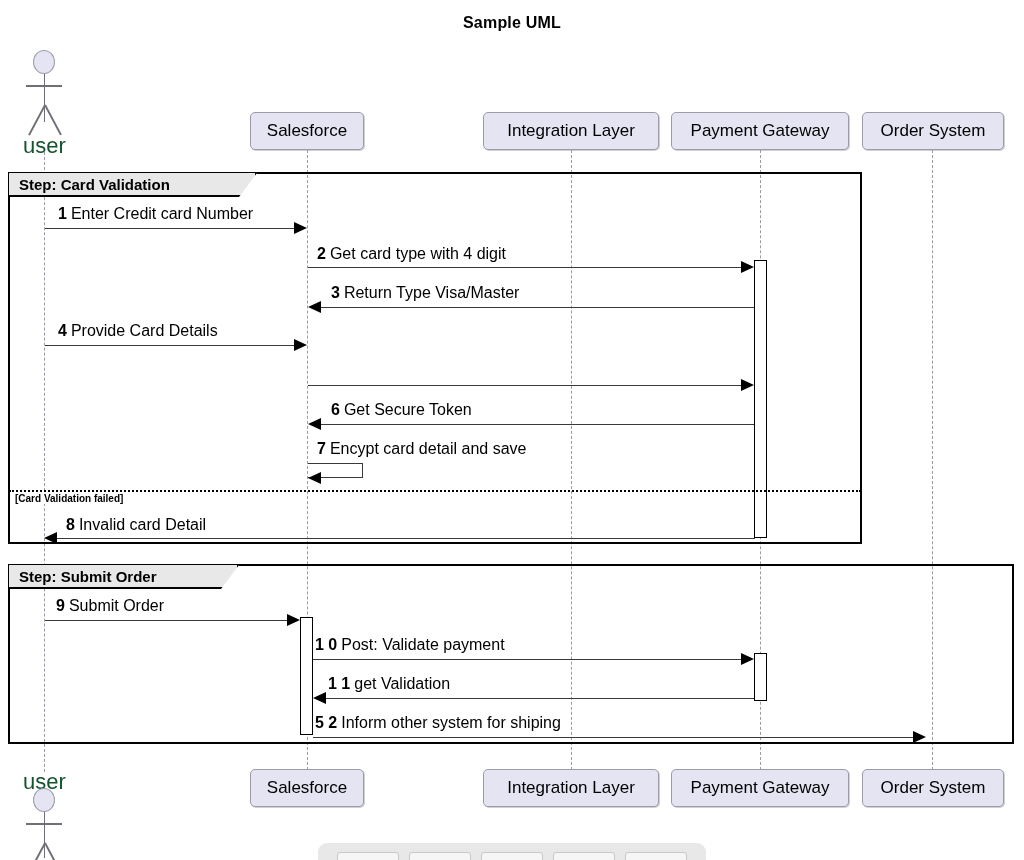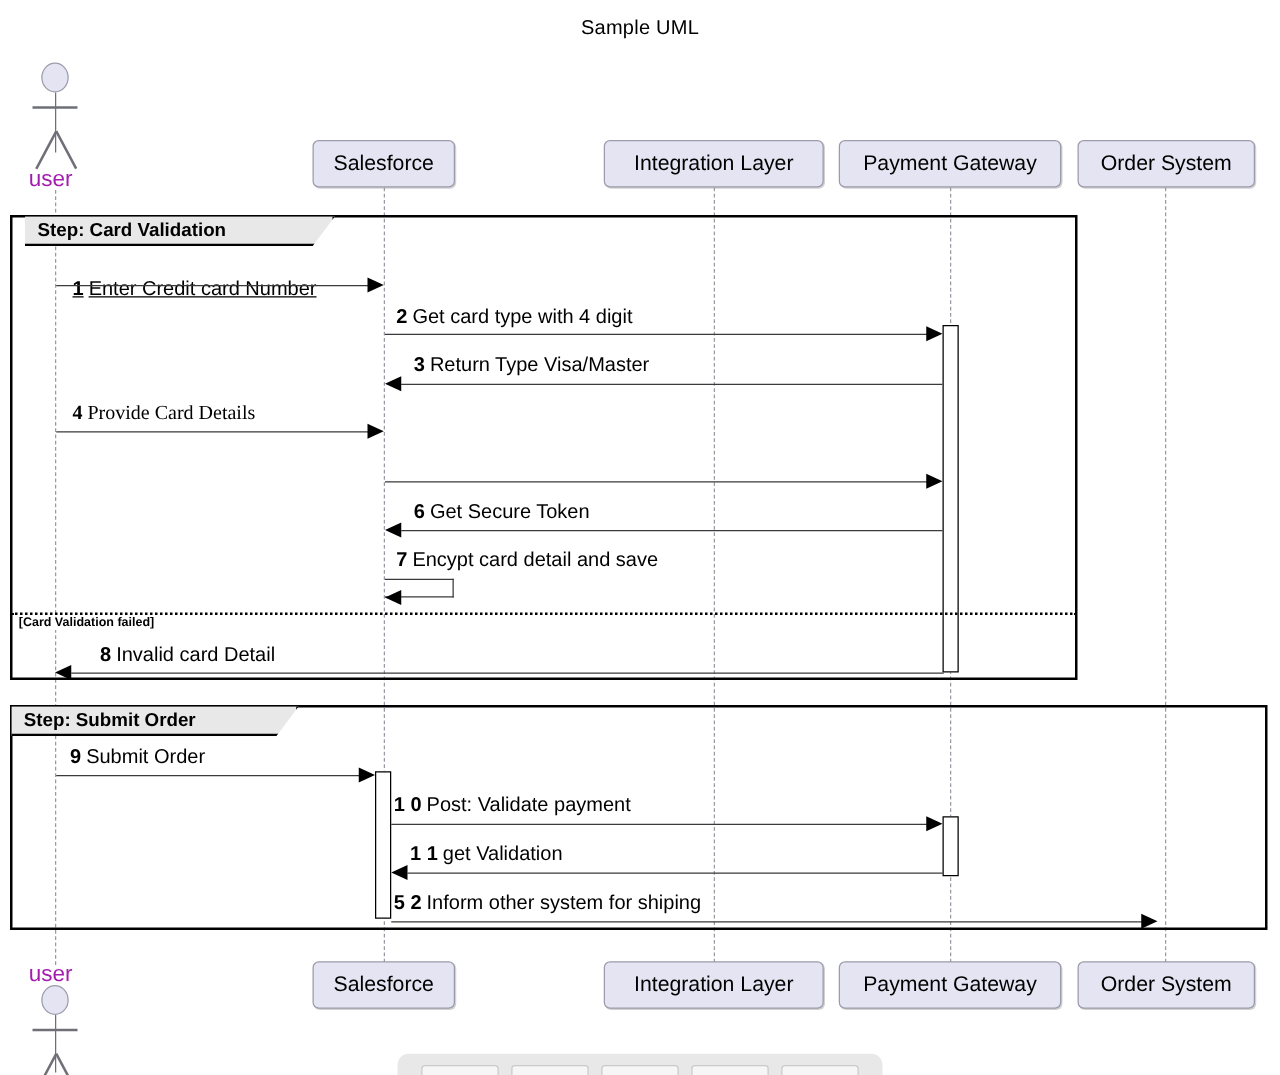--- a/index.html
+++ b/index.html
@@ -16,21 +16,21 @@
     overflow: hidden;
   }
   
   .diagram-title {
     position: absolute;
     left: 0;
     top: 14px;
     width: 1024px;
     text-align: center;
     font-size: 16px;
-    font-weight: normal;
+    font-weight: bold;
     color: #000000;
     letter-spacing: 0.2px;
   }
   
   .actor-head {
     position: absolute;
     width: 22px;
     height: 24px;
     border-radius: 50%;
     background: #E4E4F2;
@@ -49,22 +49,22 @@
   }
   .actor-leg {
     position: absolute;
     width: 1.5px;
     height: 34px;
     background: #6f6f78;
     transform-origin: top center;
   }
   .actor-label {
     position: absolute;
-    font-size: 18px;
-    color: #a21caf;
+    font-size: 22px;
+    color: #14532d;
     white-space: nowrap;
   }
   
   .participant {
     position: absolute;
     box-sizing: border-box;
     background: #E4E4F2;
     border: 1.3px solid #9b9bab;
     border-radius: 5px;
     display: flex;
@@ -200,55 +200,55 @@
   <div class="participant" style="left:671px; top:112px; width:178px;">Payment Gateway</div>
   <div class="participant" style="left:862px; top:112px; width:142px;">Order System</div>
 
   <div class="lifeline" style="left:44px;  top:152px; height:620px;"></div>
   <div class="lifeline" style="left:307px; top:150px; height:620px;"></div>
   <div class="lifeline" style="left:571px; top:150px; height:620px;"></div>
   <div class="lifeline" style="left:760px; top:150px; height:620px;"></div>
   <div class="lifeline" style="left:932px; top:150px; height:620px;"></div>
 
   <div class="frame" style="left:8px; top:172px; width:854px; height:372px;"></div>
-  <div class="frame-label" style="left:20px; top:173px; width:248px;">Step: Card Validation</div>
+  <div class="frame-label" style="left:9px; top:173px; width:248px;">Step: Card Validation</div>
 
   <div class="activation" style="left:754px; top:260px; width:13px; height:278px;"></div>
 
-  <div class="msg-text" style="left:58px; top:223px;text-decoration:underline;"><span class="msg-num">1</span><span>Enter Credit card Number</span></div>
+  <div class="msg-text" style="left:58px; top:205px;"><span class="msg-num">1</span><span>Enter Credit card Number</span></div>
   <div class="msg-line" style="left:45px; top:228px; width:251px;"></div>
   <div class="arrow-right" style="left:294px; top:222px;"></div>
 
   <div class="msg-text" style="left:317px; top:245px;"><span class="msg-num">2</span><span>Get card type with 4 digit</span></div>
   <div class="msg-line" style="left:308px; top:267px; width:434px;"></div>
   <div class="arrow-right" style="left:741px; top:261px;"></div>
 
   <div class="msg-text" style="left:331px; top:284px;"><span class="msg-num">3</span><span>Return Type Visa/Master</span></div>
   <div class="msg-line" style="left:321px; top:307px; width:433px;"></div>
   <div class="arrow-left" style="left:308px; top:301px;"></div>
 
-  <div class="msg-text" style="left:58px; top:322px;font-family:Liberation Serif, serif;"><span class="msg-num">4</span><span>Provide Card Details</span></div>
+  <div class="msg-text" style="left:58px; top:322px;"><span class="msg-num">4</span><span>Provide Card Details</span></div>
   <div class="msg-line" style="left:45px; top:345px; width:251px;"></div>
   <div class="arrow-right" style="left:294px; top:339px;"></div>
 
   <div class="msg-line" style="left:308px; top:385px; width:434px;"></div>
   <div class="arrow-right" style="left:741px; top:379px;"></div>
 
   <div class="msg-text" style="left:331px; top:401px;"><span class="msg-num">6</span><span>Get Secure Token</span></div>
   <div class="msg-line" style="left:321px; top:424px; width:433px;"></div>
   <div class="arrow-left" style="left:308px; top:418px;"></div>
 
   <div class="msg-text" style="left:317px; top:440px;"><span class="msg-num">7</span><span>Encypt card detail and save</span></div>
   <div class="self-msg" style="left:308px; top:463px; width:55px; height:15px;"></div>
   <div class="arrow-left" style="left:308px; top:472px;"></div>
 
   <div class="frame-divider" style="left:9px; top:490px; width:852px;"></div>
   <div class="guard-label" style="left:13px; top:493px;">[Card Validation failed]</div>
 
-  <div class="msg-text" style="left:66px; top:516px;margin-left:14px;"><span class="msg-num">8</span><span>Invalid card Detail</span></div>
+  <div class="msg-text" style="left:66px; top:516px;"><span class="msg-num">8</span><span>Invalid card Detail</span></div>
   <div class="msg-line" style="left:57px; top:538px; width:698px;"></div>
   <div class="arrow-left" style="left:44px; top:532px;"></div>
 
   <div class="frame" style="left:8px; top:564px; width:1006px; height:180px;"></div>
   <div class="frame-label" style="left:9px; top:565px; width:230px;">Step: Submit Order</div>
 
   <div class="activation" style="left:300px; top:617px; width:13px; height:118px;"></div>
 
   <div class="activation" style="left:754px; top:653px; width:13px; height:48px;"></div>
 

